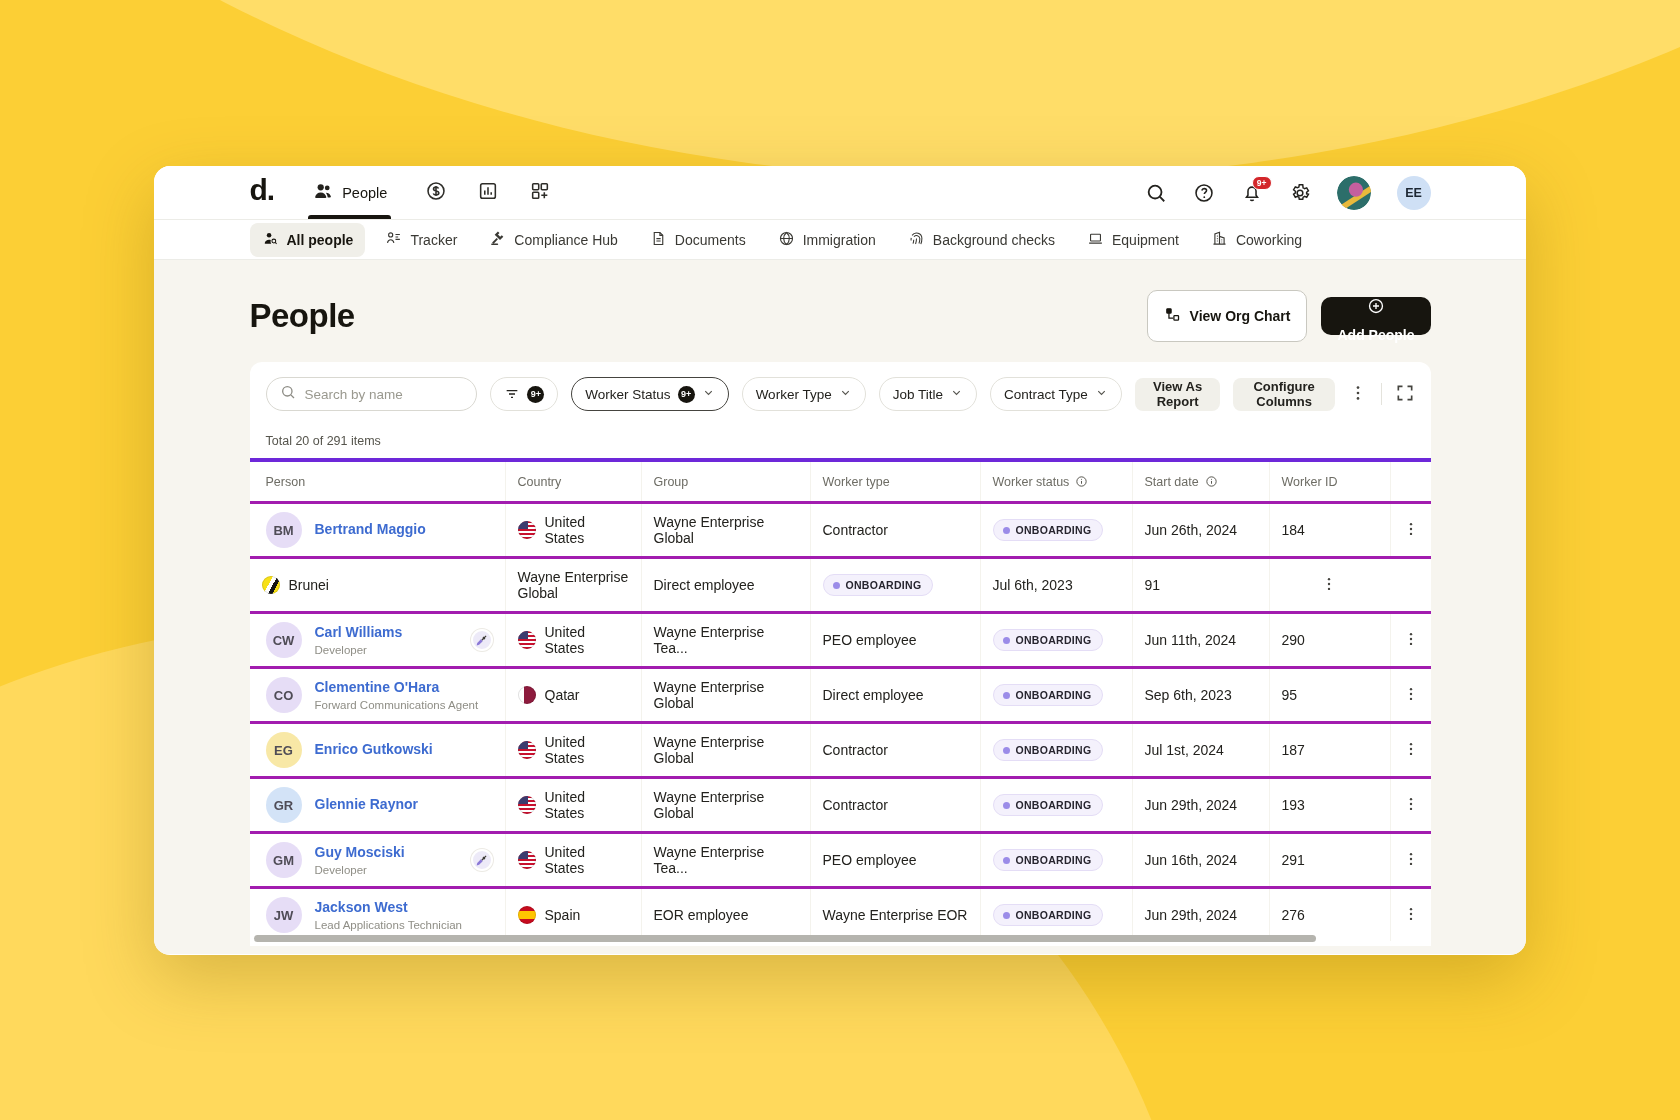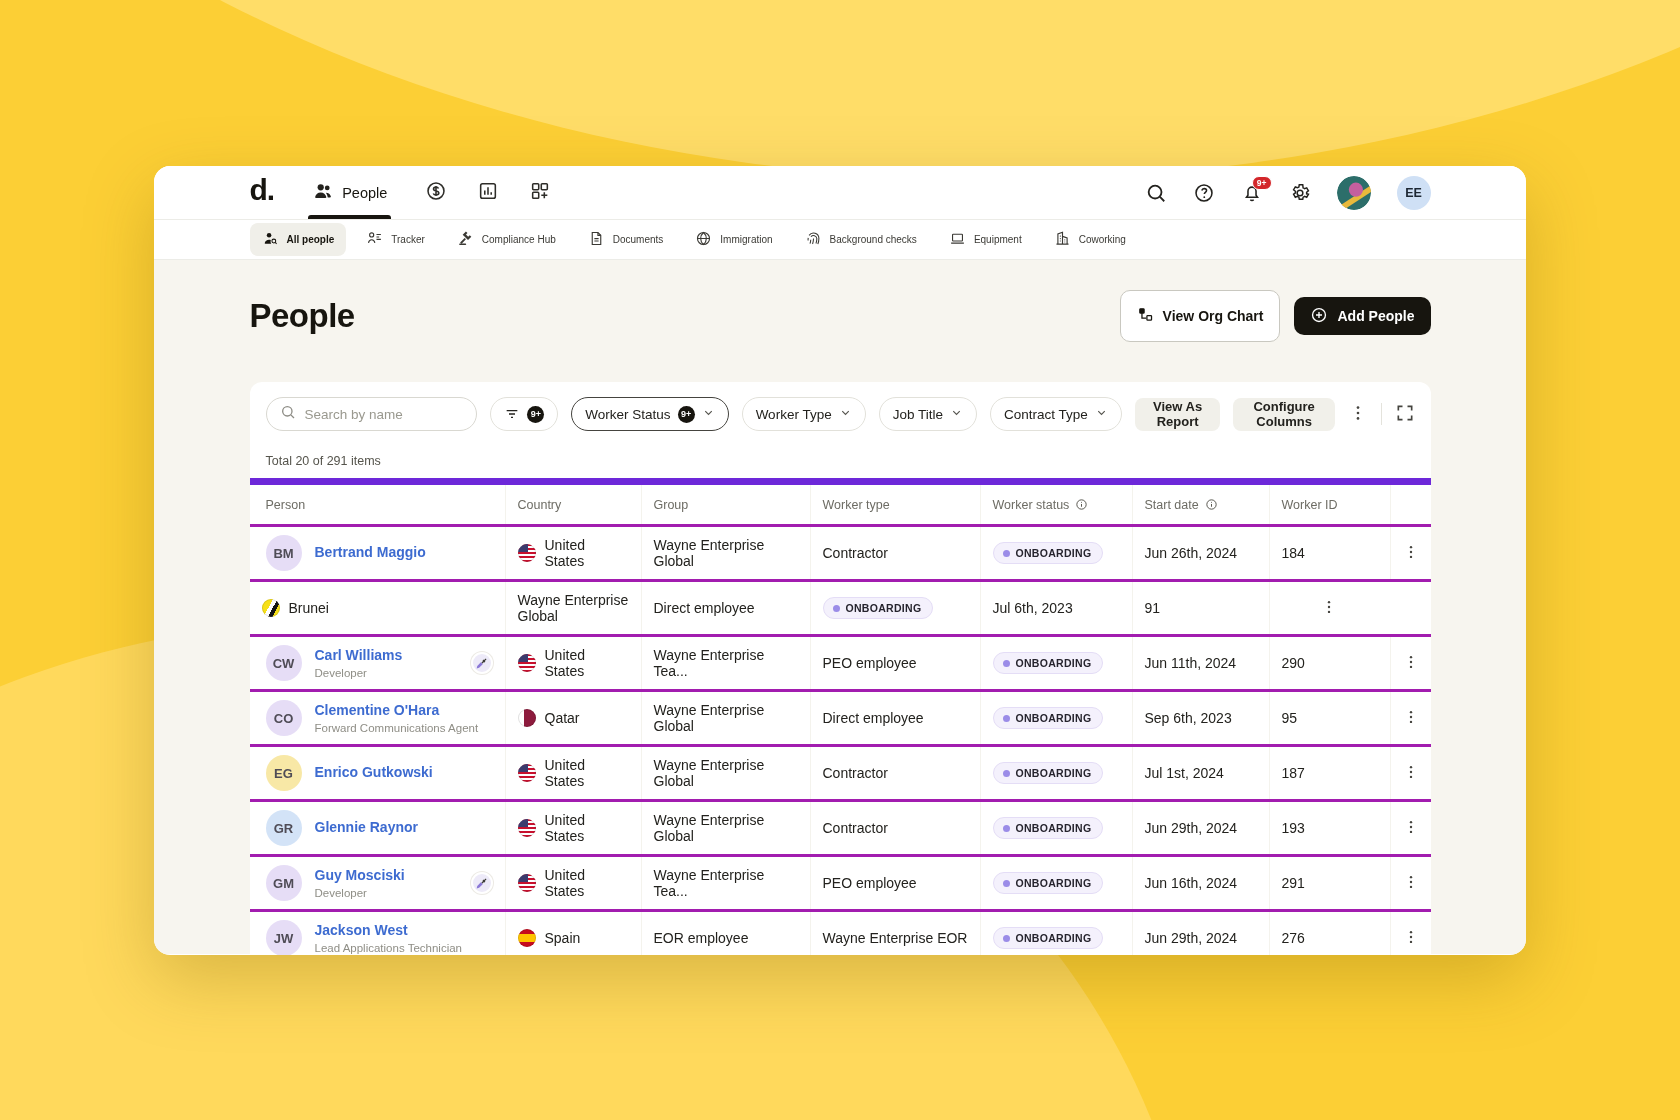--- a/index.html
+++ b/index.html
@@ -38,56 +38,56 @@
     font-size:8.5px; font-weight:700; border-radius:8px; padding:2px 4px; line-height:1;
     border:1.5px solid #fff;
   }
   .avatar-org { width:34px; height:34px; border-radius:50%; overflow:hidden; cursor:pointer; }
   .avatar-ee { width:34px; height:34px; border-radius:50%; background:#cfe0f5; color:#1d2733;
     display:flex; align-items:center; justify-content:center; font-size:12.5px; font-weight:600; cursor:pointer; }
 
   
   .subnav { height:40px; background:#fff; border-bottom:1px solid #ececE7; }
   .subnav-inner { height:100%; display:flex; align-items:center; gap:8px; }
-  .subnav-item { display:flex; align-items:center; gap:8px; padding:7px 12px; border-radius:8px; color:#3a3934; font-size:10px; cursor:pointer; white-space:nowrap; }
+  .subnav-item { display:flex; align-items:center; gap:8px; padding:7px 12px; border-radius:8px; color:#3a3934; font-size:14px; cursor:pointer; white-space:nowrap; }
   .subnav-item svg { width:17px; height:17px; flex:none; }
   .subnav-item.active { background:#f0efe9; font-weight:600; color:#17150f; }
 
   
   .main { background:#f7f5ef; height:694px; }
   .page-head { display:flex; align-items:center; justify-content:space-between; padding-top:30px; }
   .page-title { font-size:33px; font-weight:700; color:#17150f; letter-spacing:-.5px; }
   .head-actions { display:flex; align-items:center; gap:14px; }
   .btn-outline { display:flex; align-items:center; gap:9px; height:52px; padding:0 16px;
     background:#fff; border:1px solid #c9c8c0; border-radius:10px; font-size:14px; font-weight:600; color:#17150f; cursor:pointer; }
   .btn-outline svg { width:17px; height:17px; }
   .btn-dark { display:flex; align-items:center; gap:9px; height:38px; padding:0 16px;
-    background:#17150f; border:none; border-radius:10px; font-size:14px; font-weight:600; color:#fff; cursor:pointer; }
+    background:#17150f; border:none; border-radius:10px; font-size:14px; font-weight:600; color:#fff; cursor:pointer;flex-direction:column; }
   .btn-dark svg { width:18px; height:18px; }
 
   
-  .card { margin-top:40px; background:#fff; border-radius:12px 12px 0 0; height:584px; position:relative; overflow:hidden; }
+  .card { margin-top:20px; background:#fff; border-radius:12px 12px 0 0; height:584px; position:relative; overflow:hidden; }
   .filter-bar { display:flex; align-items:center; padding:15px 16px 13px 16px; gap:13px; }
   .search-box { display:flex; align-items:center; gap:9px; width:270px; height:34px; border:1px solid #d9d8d1; border-radius:17px; padding:0 13px; background:#fff; }
   .search-box svg { width:16px; height:16px; color:#8d8c85; flex:none; }
   .search-box input { border:none; outline:none; font-size:13.5px; color:#23221e; width:100%; font-family:inherit; background:transparent; }
   .search-box input::placeholder { color:#9a998f; }
   .chip { display:flex; align-items:center; gap:7px; height:34px; padding:0 13px; border:1px solid #e2e1da; border-radius:17px; background:#fff; font-size:13.5px; color:#23221e; cursor:pointer; white-space:nowrap; }
   .chip.active { border:1.5px solid #45443f; }
   .chip svg.chev { width:13px; height:13px; color:#56554f; }
   .chip svg.ficon { width:16px; height:16px; color:#23221e; }
   .badge-dark { background:#17150f; color:#fff; font-size:9px; font-weight:700; min-width:17px; height:17px; border-radius:9px; display:flex; align-items:center; justify-content:center; padding:0 3px; }
   .filter-right { margin-left:auto; display:flex; align-items:center; gap:13px; }
   .btn-soft { height:33px; padding:0 14px; background:#f1f0ea; border:none; border-radius:8px; font-size:13px; font-weight:600; color:#23221e; cursor:pointer; }
   .icon-btn { width:22px; height:22px; color:#45443f; cursor:pointer; }
   .icon-btn svg { width:20px; height:20px; }
   .vdiv { width:1px; height:22px; background:#e4e3dc; }
 
   
-  .totals { padding:10px 16px; font-size:12.5px; color:#55544c; border-bottom:7px solid #6d28d9; }
+  .totals { padding:10px 16px; font-size:12.5px; color:#55544c; border-bottom:4px solid #6d28d9; }
   .grid-row { display:grid; grid-template-columns:255px 136px 169px 170px 152px 137px 121px 41px; align-items:center; }
   .thead { height:39px; color:#6d6c64; font-size:12.5px; }
   .thead .cell { display:flex; align-items:center; gap:6px; }
   .thead svg { width:13px; height:13px; color:#55544c; }
   .cell { padding:0 12px; height:100%; display:flex; align-items:center; }
   .cell.first { padding-left:16px; }
   .trow { height:55px; border-top:3px solid #a21caf; font-size:14px; color:#23221e; }
   .trow .cell + .cell, .thead .cell + .cell { border-left:1px solid #f4f3ed; }
   .thead .cell + .cell { border-left:1px solid #f4f3ed; }
   .person-cell { display:flex; align-items:center; gap:13px; width:100%; }

